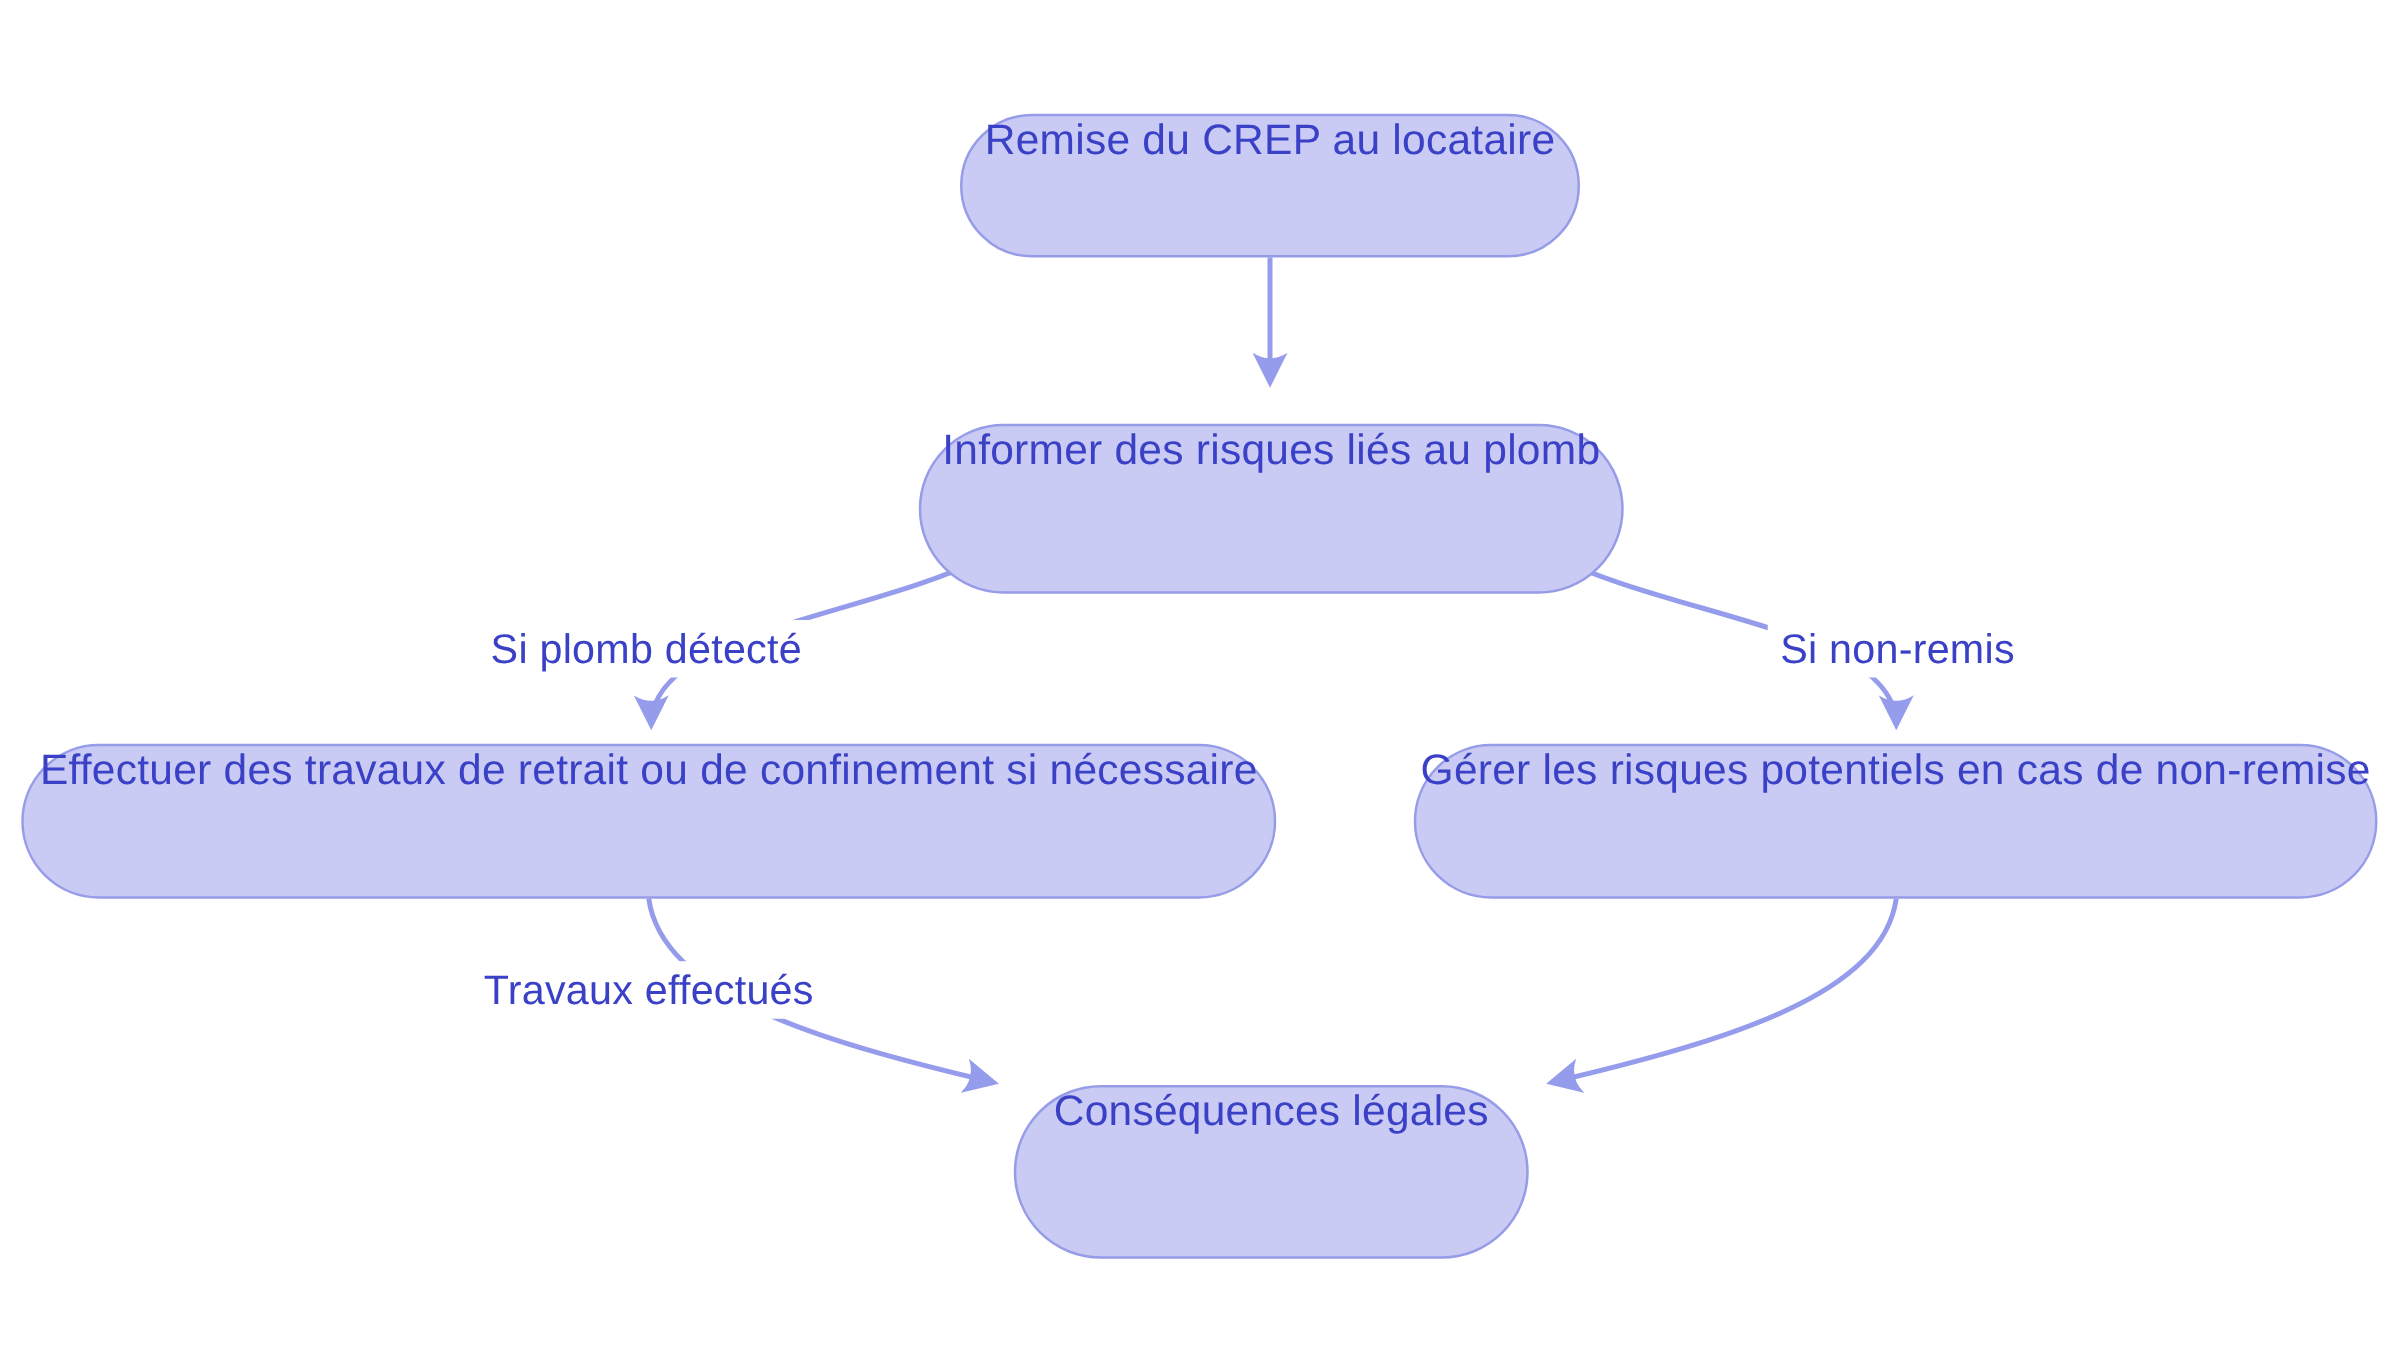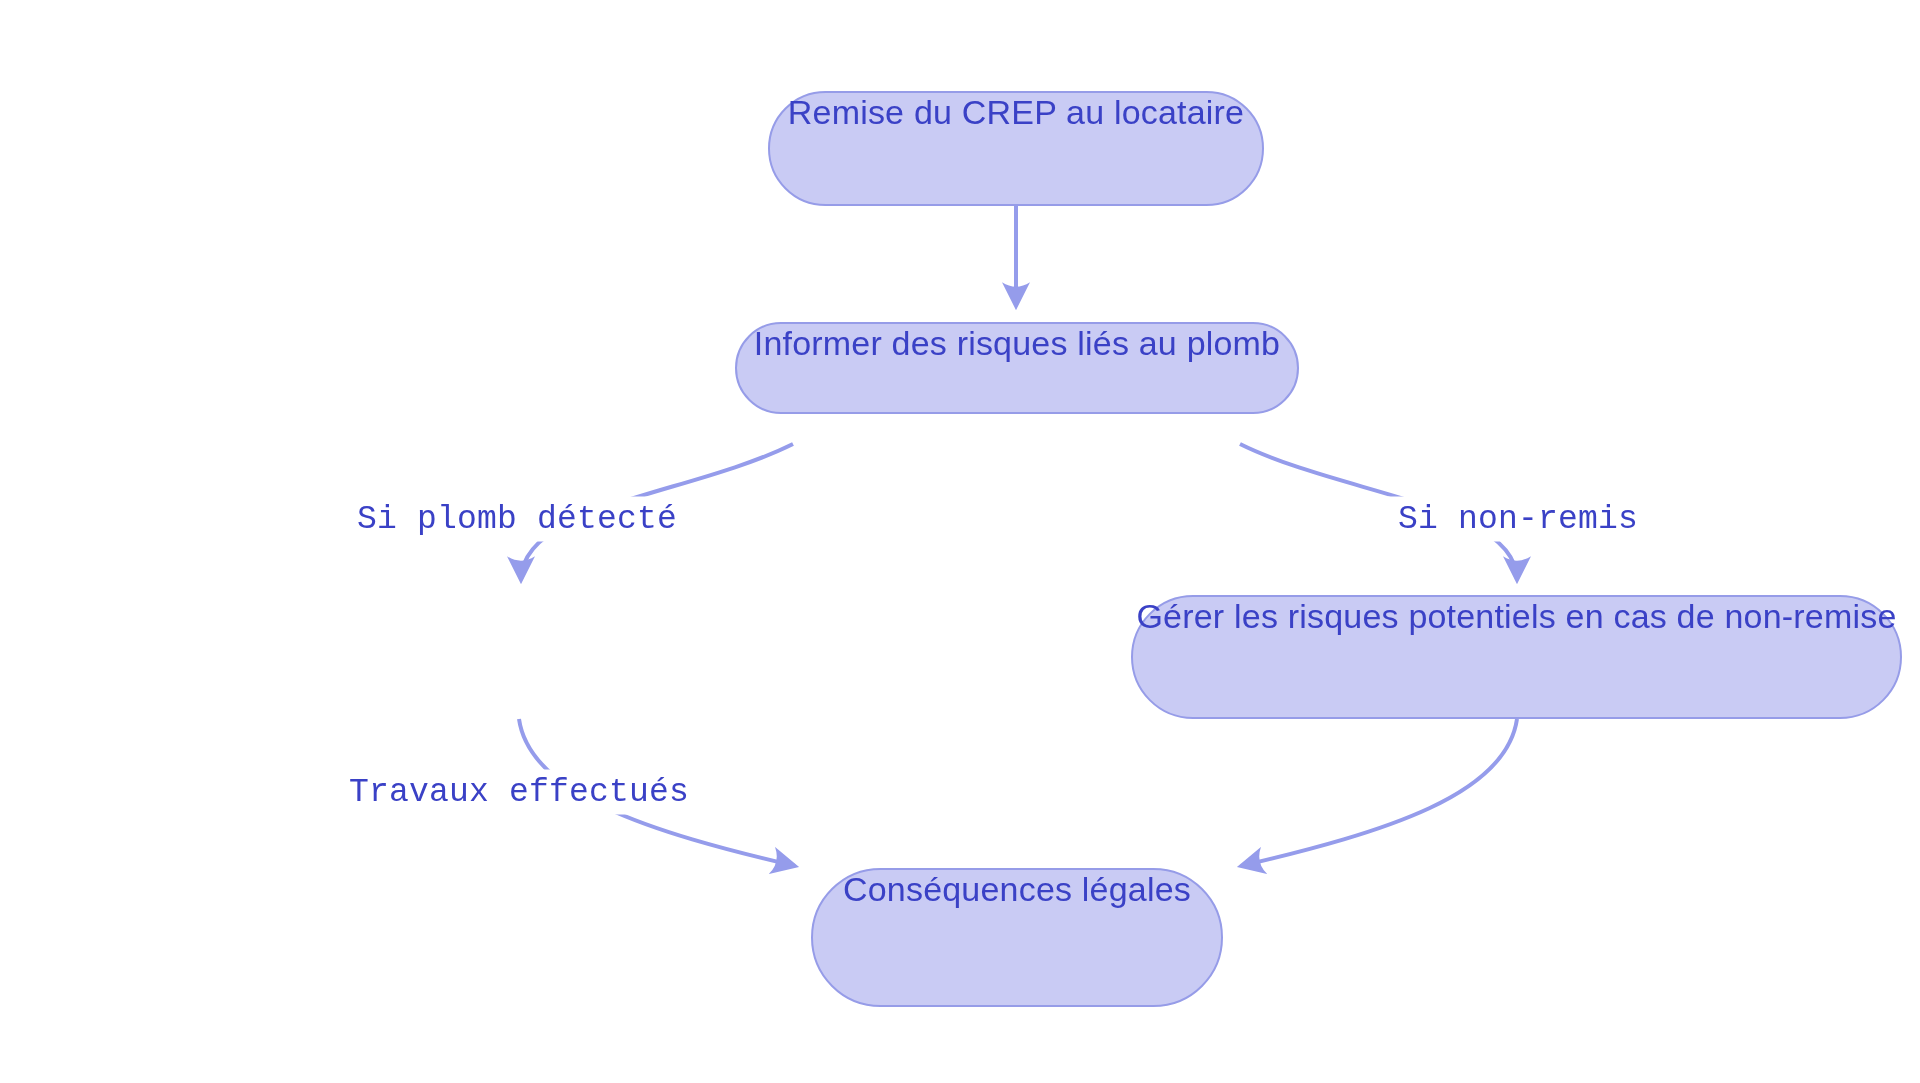--- a/index.html
+++ b/index.html
@@ -46,21 +46,20 @@
   }
   .edge-label {
     position: absolute;
     transform: translate(-50%, -50%);
     background: var(--bg, #ffffff);
     color: var(--text-color, #3a41c6);
     font-size: 33px;
     letter-spacing: 0.2px;
     padding: 4px 10px;
     white-space: nowrap;
-    font-family: Liberation Mono, monospace;
   }
 </style>
 </head>
 <body>
 
 <div class="canvas">
 
   <svg class="edges" viewBox="0 0 1920 1083" xmlns="http://www.w3.org/2000/svg">
     <defs>
       <marker id="arrow" viewBox="0 0 10 10" refX="8.5" refY="5" markerWidth="7" markerHeight="7" orient="auto">
@@ -71,24 +70,27 @@
     <path class="edge" d="M 793 444 C 690 495, 521 505, 521 580" marker-end="url(#arrow)"></path>
     <path class="edge" d="M 1240 444 C 1343 495, 1517 505, 1517 580" marker-end="url(#arrow)"></path>
     <path class="edge" d="M 519 719 C 530 795, 650 832, 795 866" marker-end="url(#arrow)"></path>
     <path class="edge" d="M 1517 719 C 1506 795, 1386 832, 1241 866" marker-end="url(#arrow)"></path>
   </svg>
 
   <div class="node" style="left:768px; top:91px; width:496px; height:115px;">
     <span>Remise du CREP au locataire</span>
   </div>
 
-  <div class="node" style="left:735px; top:322px; width:564px; height:92px;">
+  <div class="node" style="left:735px; top:339px; width:564px; height:136px;">
     <span>Informer des risques liés au plomb</span>
   </div>
 
+  <div class="node" style="left:17px; top:595px; width:1004px; height:124px;">
+    <span>Effectuer des travaux de retrait ou de confinement si nécessaire</span>
+  </div>
 
   <div class="node" style="left:1131px; top:595px; width:771px; height:124px;">
     <span>Gérer les risques potentiels en cas de non-remise</span>
   </div>
 
   <div class="node" style="left:811px; top:868px; width:412px; height:139px;">
     <span>Conséquences légales</span>
   </div>
 
   <div class="edge-label" style="left:517px; top:519px;">Si plomb détecté</div>

